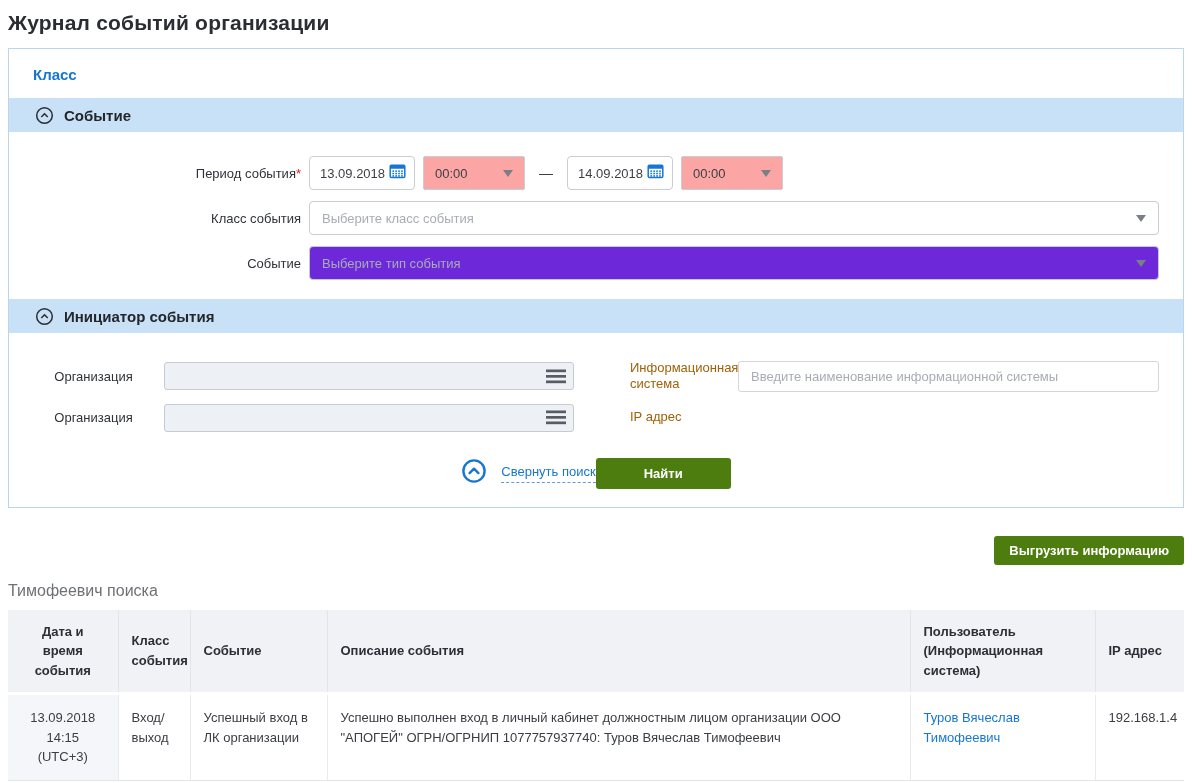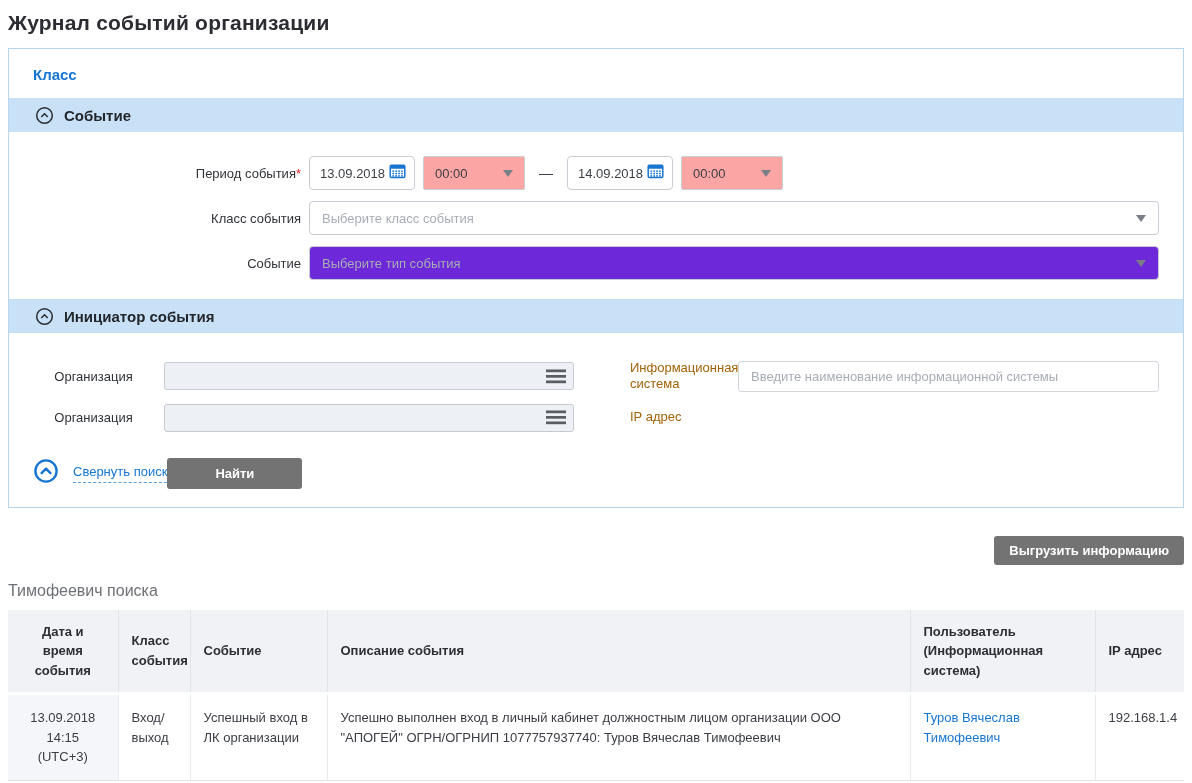--- a/index.html
+++ b/index.html
@@ -92,30 +92,30 @@
     font-size: 13px; color: #a16207; line-height: 1.25;
   }
   .input-white {
     flex: 1; height: 31px; border: 1px solid #d2d6db; border-radius: 3px;
     padding: 0 12px; font-size: 13px; color: #3c3f45; font-family: inherit;
     outline: none;
   }
   .input-white::placeholder { color: #a8acb4; opacity: 1; }
 
   .panel-footer {
-    display: flex; justify-content: flex-start; align-items: center;
+    display: flex; justify-content: center; align-items: center;
     padding: 16px 24px 18px;
   }
   .collapse-link { display: flex; align-items: center; gap: 14px; cursor: pointer; }
   .collapse-text {
     color: #1776d2; font-size: 13px;
     border-bottom: 1px dashed #5a9fdb; padding-bottom: 3px;
   }
   .btn {
-    background: #737373; color: #fff; border: none; border-radius: 3px;
+    background: #4d7c0f; color: #fff; border: none; border-radius: 3px;
     font-weight: 700; font-size: 13px; font-family: inherit; cursor: pointer;
   }
   .find-btn { width: 135px; height: 31px; }
 
   
   .export-row { display: flex; justify-content: flex-end; margin: 28px 0 0; }
   .export-btn { height: 29px; padding: 0 15px; }
 
   .results-title { font-size: 16px; font-weight: 400; color: #6e7175; margin: 17px 0 10px; }
 

